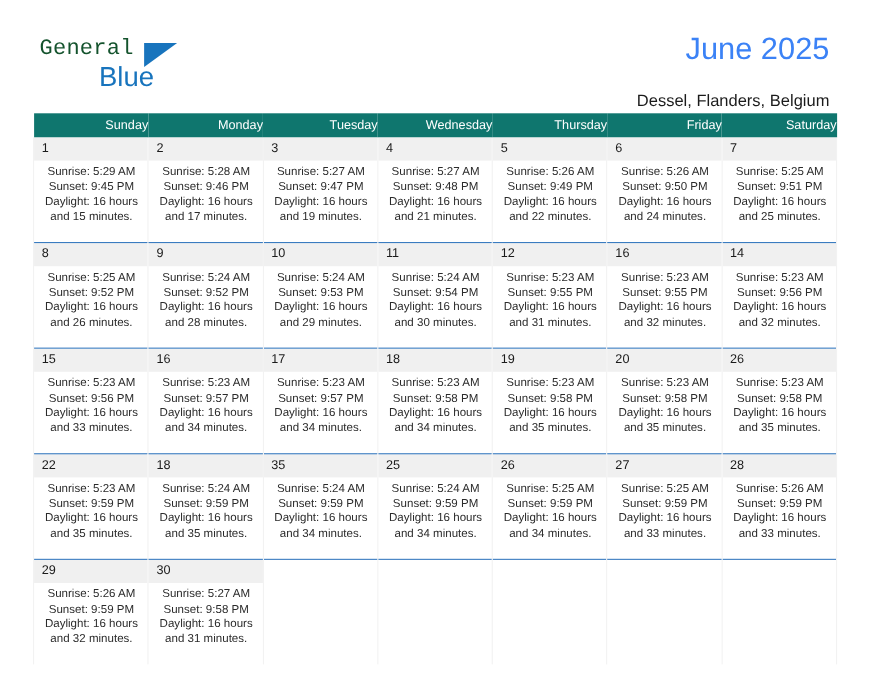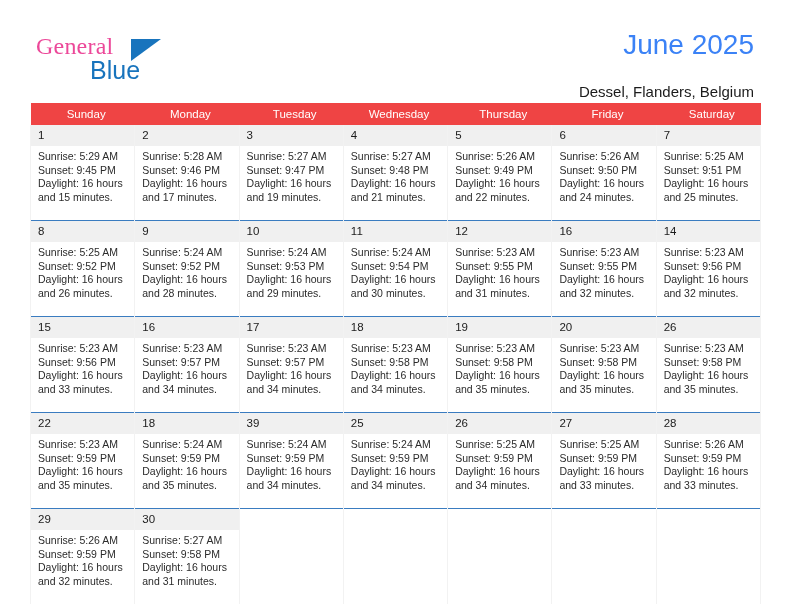--- a/index.html
+++ b/index.html
@@ -33,24 +33,24 @@
     position: absolute;
     left: 36px;
     top: 33px;
     width: 230px;
     height: 56px;
   }
   .brand-general {
     position: absolute;
     left: 0;
     top: 0;
-    font-size: 24px;
+    font-size: 20px;
     letter-spacing: 0.2px;
-    color: #ec4899;
-    font-family: Liberation Serif, serif;
+    color: #14532d;
+    font-family: Liberation Mono, monospace;
   }
   .brand-triangle {
     position: absolute;
     left: 95px;
     top: 6px;
     width: 0;
     height: 0;
     border-left: 30px solid #1874bd;
     border-bottom: 22px solid transparent;
   }
@@ -88,25 +88,25 @@
   
   .calendar {
     position: absolute;
     left: 30px;
     top: 103px;
     width: 731px;
     border-collapse: collapse;
     table-layout: fixed;
   }
   .calendar th {
-    background: #ef4444;
+    background: #0f766e;
     color: #ffffff;
     font-size: 11.5px;
     font-weight: normal;
-    text-align: center;
+    text-align: right;
     padding: 5px 0 5px 7px;
     height: 11px;
     border: none;
   }
   .calendar td {
     vertical-align: top;
     padding: 0;
     border-left: 1px solid #f2f2f2;
     border-right: 1px solid #f2f2f2;
     border-top: 1px solid #3a7cc0;
@@ -126,20 +126,21 @@
   .daynum.empty {
     background: #ffffff;
     color: transparent;
   }
   .details {
     padding: 4px 6px 8px 7px;
     font-size: 10.5px;
     line-height: 13.6px;
     color: #2b2b2b;
     min-height: 62px;
+    text-align: center;
   }
   .details div {
     white-space: nowrap;
   }
   td.blank .details {
     min-height: 62px;
   }
 </style>
 </head>
 <body>
@@ -386,21 +387,21 @@
         <td>
           <div class="daynum">18</div>
           <div class="details">
             <div>Sunrise: 5:24 AM</div>
             <div>Sunset: 9:59 PM</div>
             <div>Daylight: 16 hours</div>
             <div>and 35 minutes.</div>
           </div>
         </td>
         <td>
-          <div class="daynum">39</div>
+          <div class="daynum">35</div>
           <div class="details">
             <div>Sunrise: 5:24 AM</div>
             <div>Sunset: 9:59 PM</div>
             <div>Daylight: 16 hours</div>
             <div>and 34 minutes.</div>
           </div>
         </td>
         <td>
           <div class="daynum">25</div>
           <div class="details">

